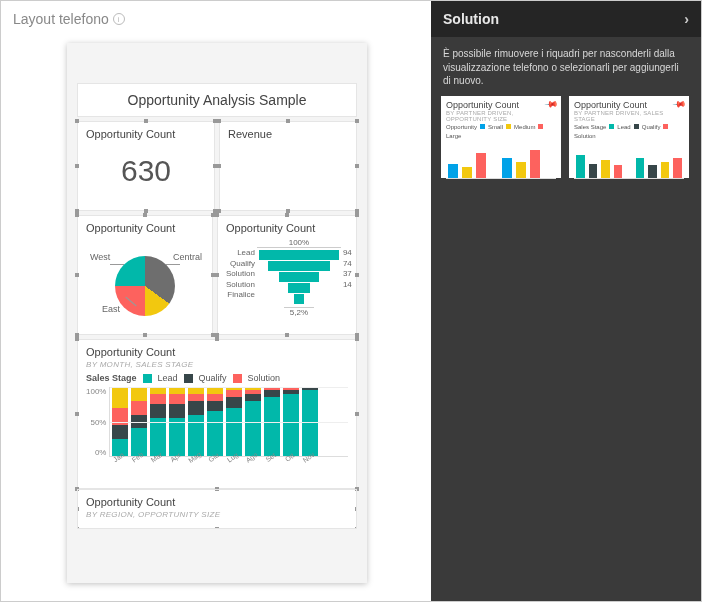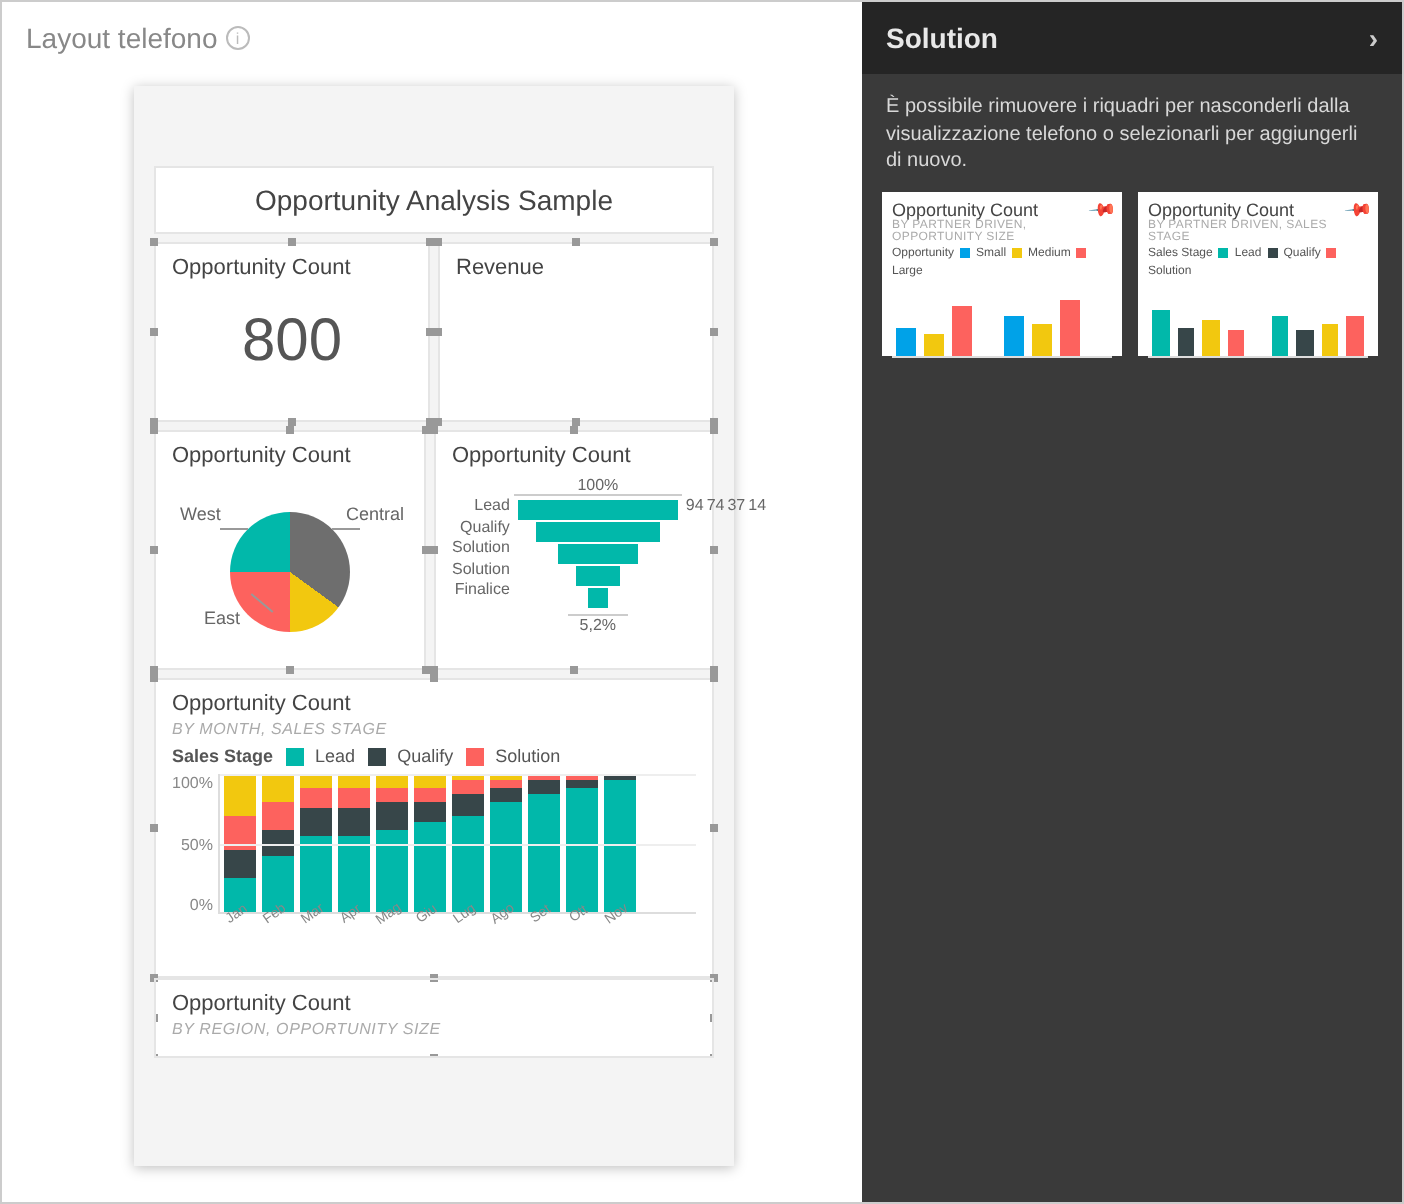--- a/index.html
+++ b/index.html
@@ -35,21 +35,21 @@
   .pl-w { width: 14px; left: 24px; top: 28px; }
   .pl-c { width: 14px; right: 24px; top: 28px; }
   .pl-e { width: 14px; left: 38px; bottom: 14px; transform: rotate(40deg); }
   
   .funnel-wrap { display: flex; align-items: flex-start; gap: 2px; height: 84px; margin-top: 4px; }
   .fun-labels { font-size: 8px; color: #666; display: flex; flex-direction: column; justify-content: flex-start; gap: 1.5px; width: 38px; text-align: right; padding-top: 10px; }
   .fun-bars { flex: 1; display: flex; flex-direction: column; align-items: center; gap: 1px; position: relative; }
   .fun-top { font-size: 8px; color: #666; margin-bottom: 1px; border-bottom: 1px solid #ccc; width: 84px; text-align: center; }
   .fun-bar { background: #01b8aa; height: 10px; }
   .fun-bot { font-size: 8px; color: #666; margin-top: 2px; border-top: 1px solid #ccc; width: 30px; text-align: center; }
-  .fun-vals { font-size: 8px; color: #666; display: flex; flex-direction: row; gap: 1.5px; width: 16px; padding-top: 10px; align-items: flex-end; }
+  .fun-vals { font-size: 8px; color: #666; display: flex; flex-direction: column; gap: 1.5px; width: 16px; padding-top: 10px; align-items: flex-end; }
   
   .legend { display: flex; gap: 6px; align-items: center; font-size: 9px; color: #555; margin: 4px 0; }
   .swatch { width: 9px; height: 9px; display: inline-block; }
   .sw-lead { background: #01b8aa; } .sw-q { background: #374649; } .sw-sol { background: #fd625e; }
   .sw-s { background: #00a2e8; } .sw-m { background: #f2c80f; } .sw-l { background: #fd625e; }
   .bars-area { display: flex; height: 70px; }
   .y-axis { display: flex; flex-direction: column; justify-content: space-between; font-size: 8px; color: #888; padding-right: 3px; text-align: right; }
   .bars { flex: 1; display: flex; align-items: flex-end; gap: 3px; border-left: 1px solid #ddd; border-bottom: 1px solid #ddd; padding: 0 2px; position: relative; }
   .grid-line { position: absolute; left: 0; right: 0; height: 1px; background: #eee; }
   .bar-col { width: 16px; display: flex; flex-direction: column-reverse; height: 100%; }
@@ -93,21 +93,21 @@
               <span class="h-tl"></span>
               <span class="h-tm"></span>
               <span class="h-tr"></span>
               <span class="h-lm"></span>
               <span class="h-rm"></span>
               <span class="h-bl"></span>
               <span class="h-bm"></span>
               <span class="h-br"></span>
             </div>
           <div class="tile-label">Opportunity Count</div>
-          <div class="big-num">800</div>
+          <div class="big-num">630</div>
         </div>
         <div class="tile half">
           <div class="handles">
               <span class="h-tl"></span>
               <span class="h-tm"></span>
               <span class="h-tr"></span>
               <span class="h-lm"></span>
               <span class="h-rm"></span>
               <span class="h-bl"></span>
               <span class="h-bm"></span>

